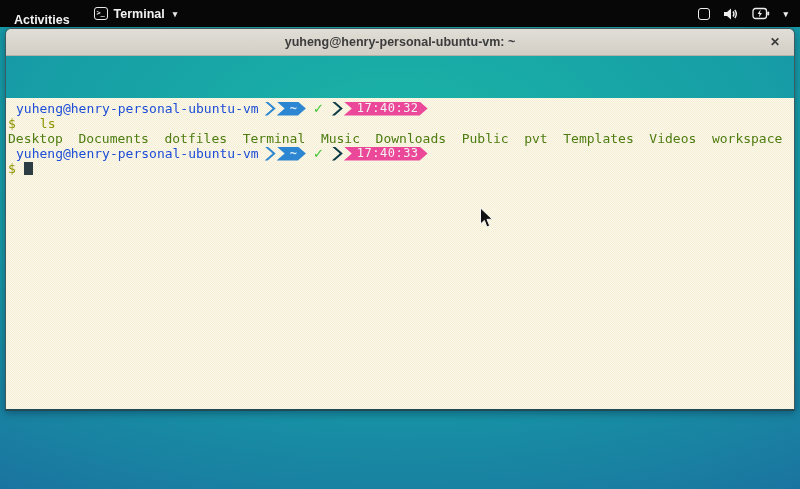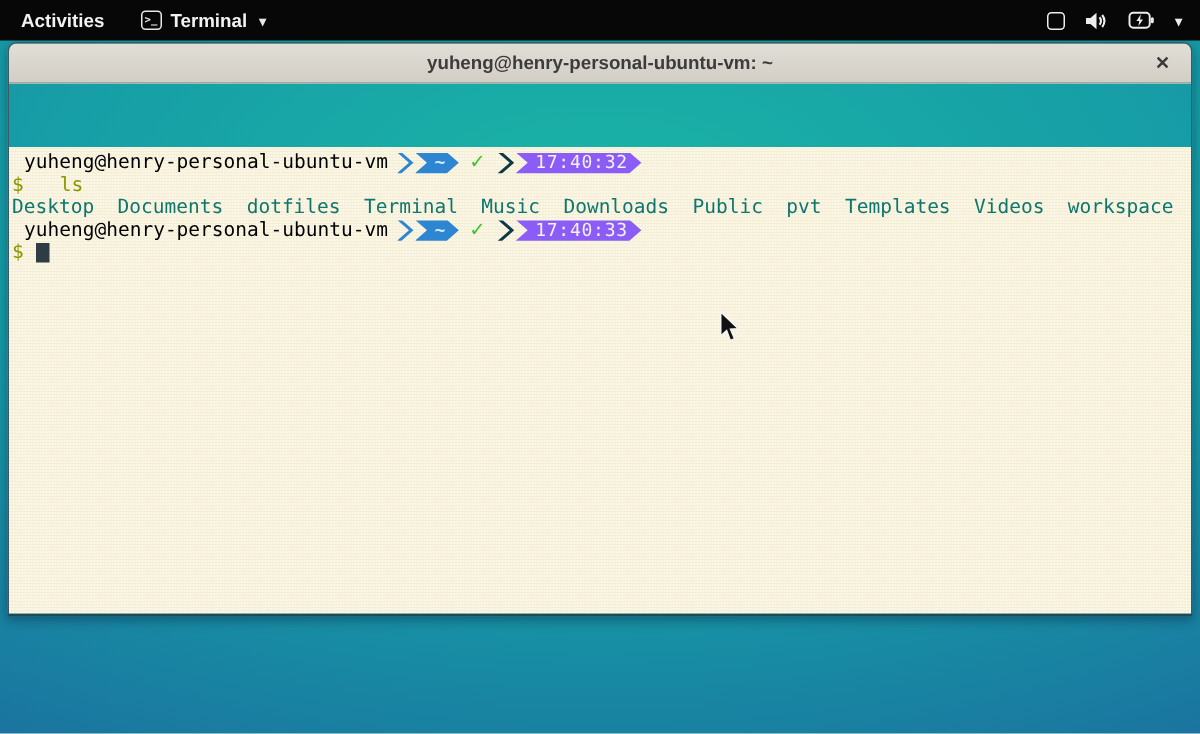--- a/index.html
+++ b/index.html
@@ -9,21 +9,21 @@
     background: radial-gradient(ellipse 130% 115% at 50% 28%, #1ab4a6 0%, #169aa6 42%, #1b719f 76%, #145a8b 100%);
     position:relative;
   }
 
   
   .topbar {
     position:absolute; top:0; left:0; width:800px; height:27px;
     background:#070707; color:#f2f2f2; display:flex; align-items:center;
     font-size:12.5px; font-weight:600; z-index:30;
   }
-  .activities { padding:0 14px; height:100%; display:flex; align-items:center; cursor:default; }
+  .activities { padding:0 14px; height:100%; display:flex; align-items:flex-end; cursor:default; }
   .app-menu { display:flex; align-items:center; gap:6px; padding:0 10px; height:100%; }
   .term-ico {
     width:14px; height:13px; border:1px solid #e8e8e8; border-radius:3px;
     font-family:"DejaVu Sans Mono", monospace; font-size:7px; font-weight:700;
     color:#e8e8e8; display:flex; align-items:center; justify-content:center; line-height:1;
   }
   .menu-chevron { font-size:9px; margin-left:2px; color:#e8e8e8; }
   .clock-wrap {
     position:absolute; left:50%; top:0; transform:translateX(-50%);
     height:100%; display:flex; align-items:center; gap:6px;
@@ -60,44 +60,44 @@
     padding:3px 2px;
   }
   .term-body::before {
     content:""; position:absolute; inset:0;
     background:conic-gradient(rgba(255,255,255,.6) 90deg, transparent 90deg 180deg, rgba(255,255,255,.6) 180deg 270deg, transparent 270deg);
     background-size:2px 2px; pointer-events:none;
   }
   .term-content { position:relative; z-index:1; }
 
   .line { height:15px; white-space:pre; display:flex; align-items:center; }
-  .prompt-user { color:#000000; padding-left:8px;text-align:center; }
+  .prompt-user { color:#1d4ed8; padding-left:8px;text-align:center; }
 
   
   .seg-lead {
     display:inline-block; width:11px; height:14px; margin-left:6px;
     clip-path:polygon(0 0, 3px 0, 11px 50%, 3px 100%, 0 100%, 8px 50%);
   }
   .seg-body {
     display:inline-flex; align-items:center; justify-content:center;
     height:14px; margin-left:1px; padding:0 9px 0 13px; font-size:12px;
     clip-path:polygon(0 0, calc(100% - 8px) 0, 100% 50%, calc(100% - 8px) 100%, 0 100%, 8px 50%);
   }
   .seg-blue { background:#2d86d1; }
   .seg-blue-body { background:#2d86d1; color:#d9ecfb; font-weight:700; }
   .seg-dark { background:#0b3a44; }
-  .seg-dark-body { background:#8b5cf6; color:#f2f2f2; letter-spacing:.5px; }
+  .seg-dark-body { background:#ec4899; color:#f2f2f2; letter-spacing:.5px; }
   .check {
     color:#3cc42e; font-family:"DejaVu Sans", sans-serif; font-weight:700;
     font-size:13px; margin-left:7px; margin-right:2px;
   }
 
   .cmd-prompt { color:#8d9500; }
   .cmd-text { color:#8d9500; margin-left:24px; }
-  .dir { color:#0f766e; }
+  .dir { color:#4d7c0f; }
   .dir + .dir { margin-left:15.6px; }
   .block-cursor {
     display:inline-block; width:9px; height:13px; background:#2e3d43; margin-left:8px;
   }
 
   
   .mouse-pointer { position:absolute; left:479px; top:207px; z-index:40; pointer-events:none; }
 </style>
 </head>
 <body>

